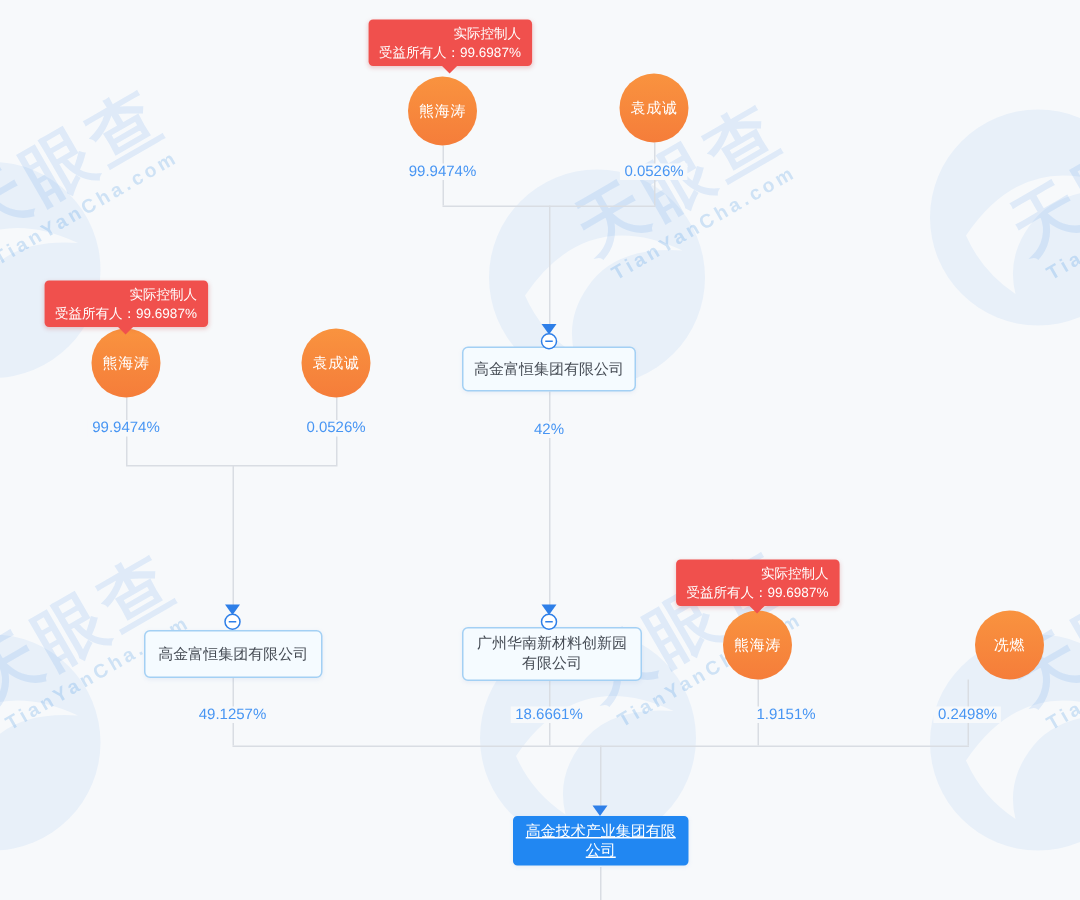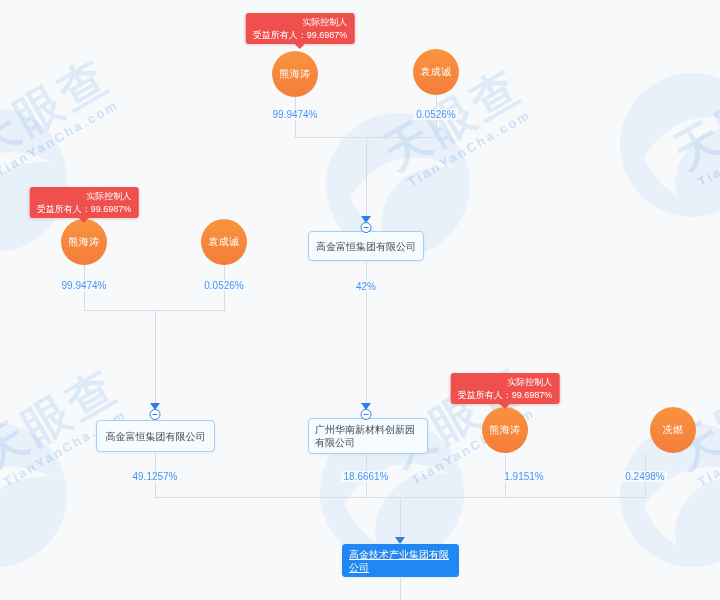--- a/index.html
+++ b/index.html
@@ -25,21 +25,21 @@
     border:1px solid #2e7fe8;border-radius:50%;background:#fff;z-index:4;
     transform:translateX(-50%);}
   .collapse::after{content:"";position:absolute;left:2px;right:2px;top:4px;height:1px;background:#2e7fe8;}
   
   .person{position:absolute;width:46px;height:46px;border-radius:50%;z-index:3;
     background:linear-gradient(180deg,#f9933f,#f57d3a);
     color:#fff;font-size:10px;letter-spacing:0.5px;
     display:flex;align-items:center;justify-content:center;white-space:nowrap;}
   .company{position:absolute;box-sizing:border-box;z-index:3;
     border:1px solid #a3d0f4;background:#f5fbff;border-radius:4px;
-    color:#454b54;font-size:10px;line-height:13px;text-align:left;
+    color:#454b54;font-size:10px;line-height:13px;text-align:center;
     display:flex;align-items:center;justify-content:center;
     padding:2px 6px;box-shadow:0 1px 3px rgba(120,160,210,0.12);}
   .company.root{background:#2187f2;border:1px solid #2187f2;color:#fff;border-radius:3px;text-decoration:underline;}
   
   .pct{position:absolute;z-index:3;transform:translateX(-50%);
     font-size:10px;color:#4795f3;background:#f7f9fb;padding:0 3px;white-space:nowrap;}
   
   .badge{position:absolute;z-index:5;transform:translateX(-50%);
     background:#f0504d;color:#fff;font-size:9px;line-height:12.5px;
     text-align:right;padding:3px 7px;border-radius:3px;white-space:nowrap;

